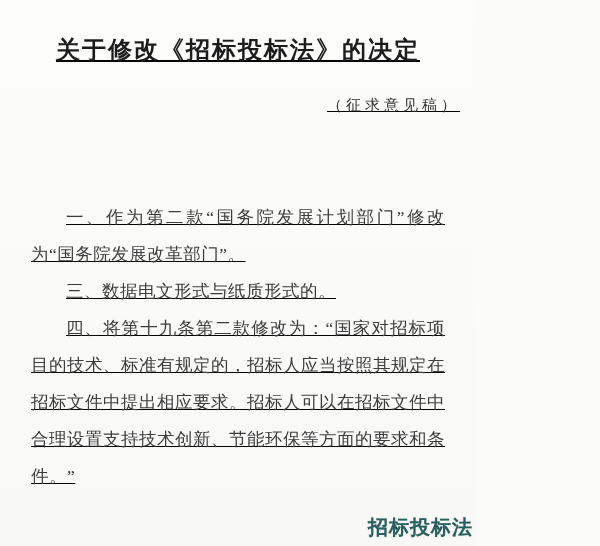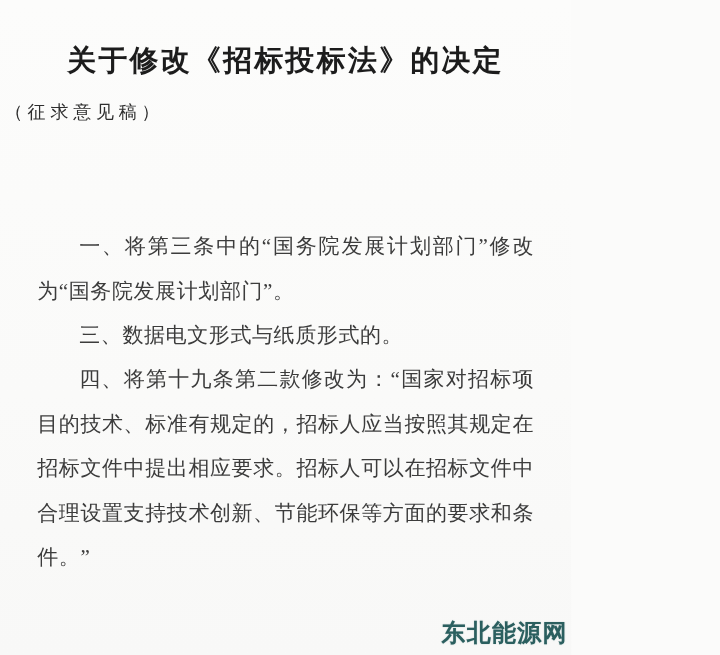--- a/index.html
+++ b/index.html
@@ -12,35 +12,36 @@
     background: #fbfbfa;
     overflow: hidden;
     position: relative;
     font-family: "Liberation Serif", serif;
   }
   .doc-page {
     position: relative;
     width: 476px;
     height: 546px;
     background: linear-gradient(180deg, #fcfcfb 0%, #fafaf9 60%, #f8f8f7 100%);
+    text-decoration: underline;
   }
   .doc-title {
     margin: 0;
     padding-top: 34px;
     text-align: center;
     font-family: "Liberation Sans", sans-serif;
     font-weight: bold;
     font-size: 24px;
     letter-spacing: 2px;
     color: #1c1c1c;
   }
   .doc-subtitle {
-    margin: 4px;
+    margin: 16px;
     padding-top: 14px;
-    text-align: left;
+    text-align: right;
     font-family: "Liberation Serif", serif;
     font-size: 15px;
     letter-spacing: 4px;
     color: #2e2e2e;
   }
   .doc-body {
     margin-top: 84px;
     padding: 0 31px;
     font-size: 17.5px;
     line-height: 37px;
@@ -73,24 +74,24 @@
 <body>
 
 <div class="doc-page">
 
   <h1 class="doc-title">关于修改《招标投标法》的决定</h1>
 
   <div class="doc-subtitle">（征求意见稿）</div>
 
   <div class="doc-body">
 
-    <p>一、将第三条中的“国务院发展计划部门”修改为“国务院发展计划部门”。</p>
+    <p>一、作为第二款“国务院发展计划部门”修改为“国务院发展改革部门”。</p>
 
 
     <p>三、数据电文形式与纸质形式的。</p>
 
     <p>四、将第十九条第二款修改为：“国家对招标项目的技术、标准有规定的，招标人应当按照其规定在招标文件中提出相应要求。招标人可以在招标文件中合理设置支持技术创新、节能环保等方面的要求和条件。”</p>
 
   </div>
 
-  <div class="watermark">东北能源网</div>
+  <div class="watermark">招标投标法</div>
 
 </div>
 
 </body></html>

